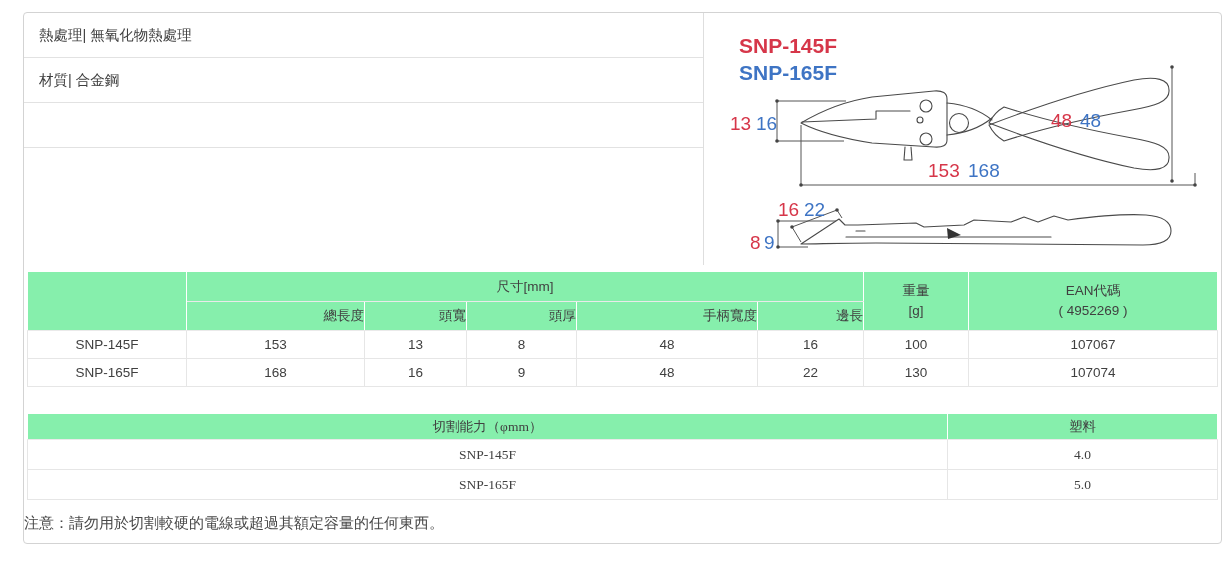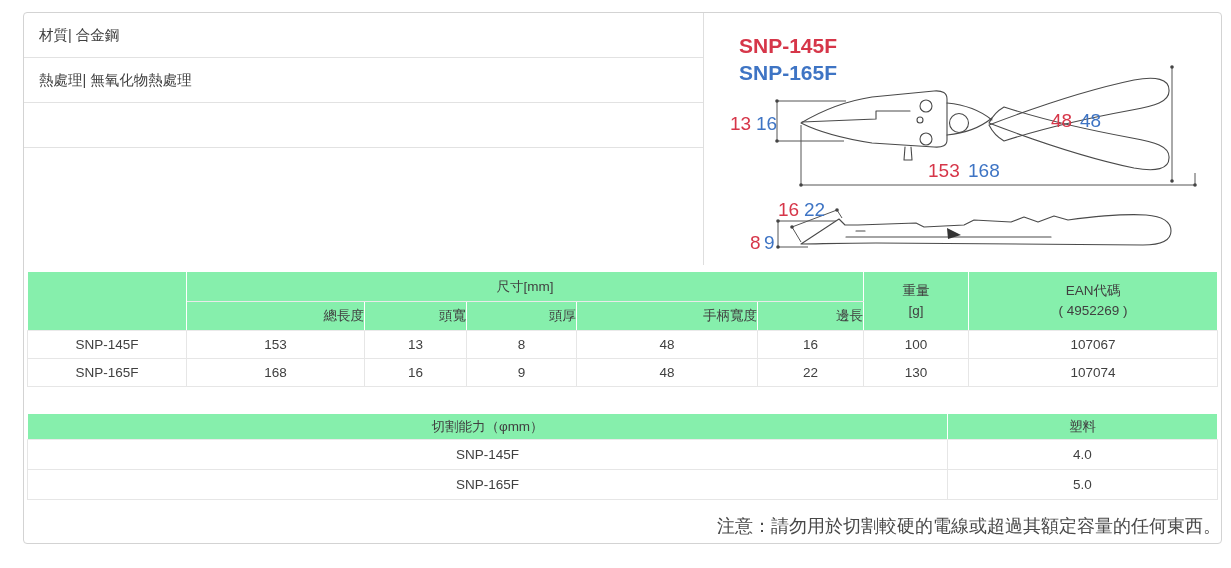--- a/index.html
+++ b/index.html
@@ -31,38 +31,38 @@
   .dot{fill:#444;stroke:none;}
   
   table{border-collapse:collapse;table-layout:fixed;margin:0 3px;font-size:13.5px;color:#404040;}
   td{text-align:center;padding:0;vertical-align:middle;}
   .hdr{background:#86efac;border:1px solid #fff;border-bottom:1px solid #eaeaea;font-weight:400;}
   .main-table{width:1191px;margin-top:6px;}
   .main-table .hrow1 td{height:29px;}
   .main-table .hrow2 td{height:28px;text-align:right;}
   .main-table .drow td{height:27px;border:1px solid #e6e6e6;background:#fff;}
   .two-line{line-height:1.45;}
-  .cut-table{width:1191px;margin-top:26px;}
+  .cut-table{width:1191px;margin-top:26px;font-family:Liberation Serif, serif;}
   .cut-table .hrow td{height:25px;}
   .cut-table .drow td{height:29px;border:1px solid #e6e6e6;background:#fff;}
-  .note{ text-align:right;margin-top:14px;font-size:18px;color:#484848;}
+  .note{ text-align:left;margin-top:14px;font-size:15px;color:#484848;}
 </style>
 </head>
 <body>
 
 <div class="container">
 
   <div class="top">
 
     <div class="specs">
       <div class="spec-row">
-        <span>材質| 合金鋼</span>
+        <span>熱處理| 無氧化物熱處理</span>
       </div>
       <div class="spec-row">
-        <span>熱處理| 無氧化物熱處理</span>
+        <span>材質| 合金鋼</span>
       </div>
       <div class="spec-row">
         <span></span>
       </div>
     </div>
 
     <div class="diagram">
       <svg width="505" height="252" viewBox="0 0 505 252">
 
         <text class="model-label red" x="33" y="40">SNP-145F</text>

